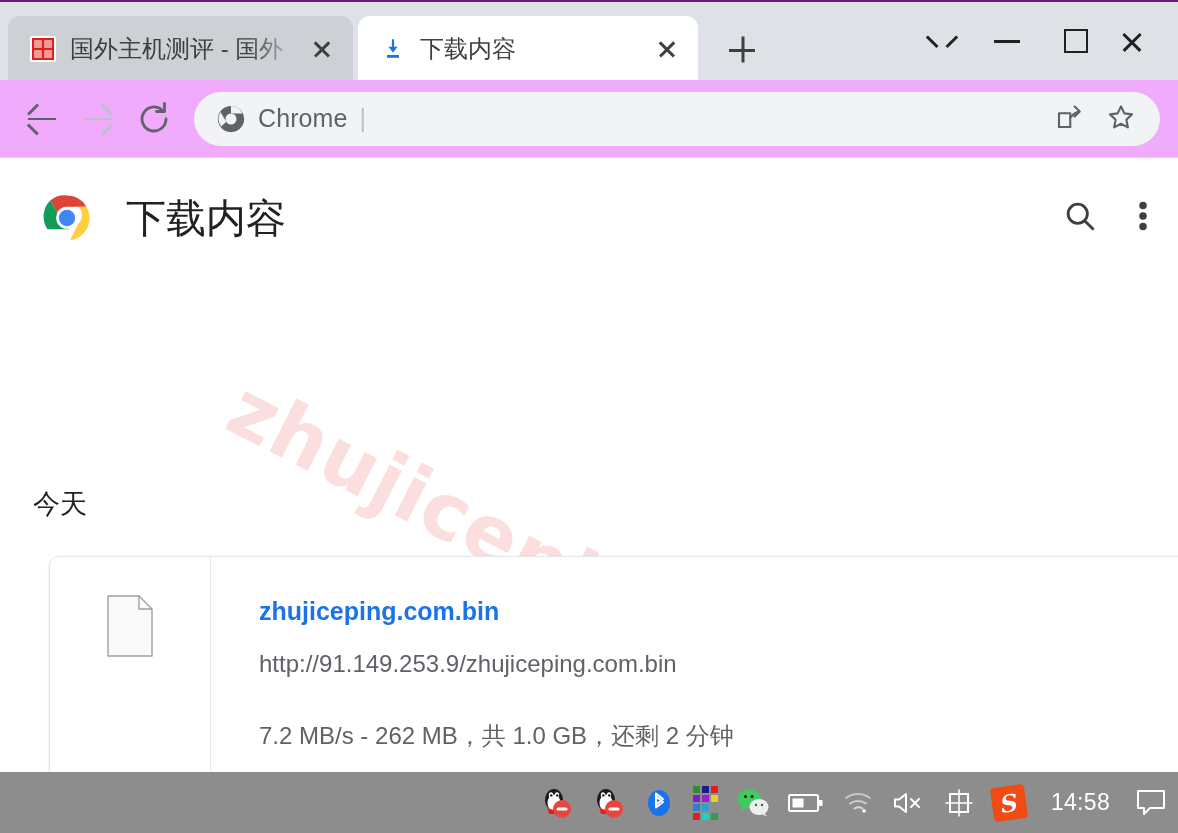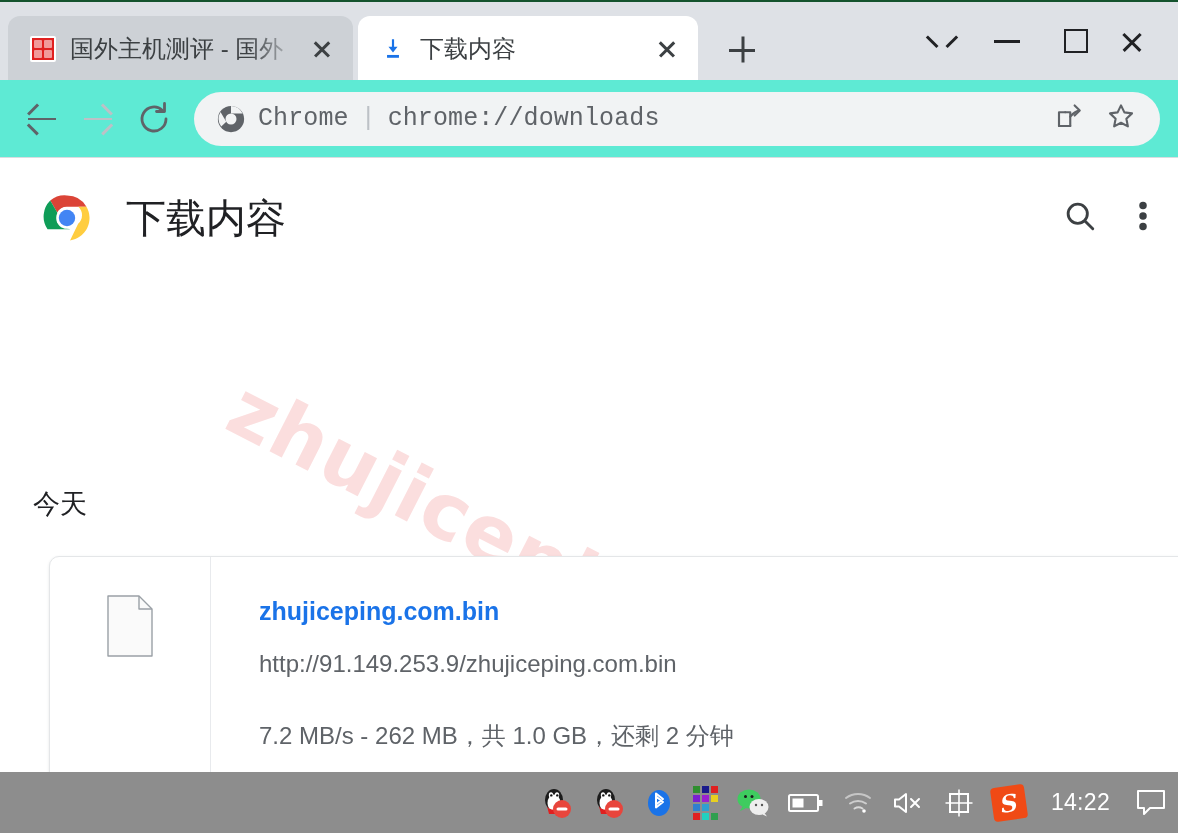--- a/index.html
+++ b/index.html
@@ -12,21 +12,21 @@
   #app { position: relative; width: 1178px; height: 833px; }
 
   
   .browser { position: absolute; left: 0; top: 0; width: 1178px; height: 772px; background: #fff; }
 
   
   .tabstrip {
     position: relative;
     height: 80px;
     background: #dee1e6;
-    border-top: 2px solid #14532d;
+    border-top: 2px solid #701a75;
   }
   .tab {
     position: absolute;
     top: 14px;
     height: 66px;
     display: flex;
     align-items: center;
     padding: 0 14px 0 22px;
   }
   .tab-inactive {
@@ -94,24 +94,23 @@
   .max-glyph { position: absolute; left: 22px; top: 27px; width: 24px; height: 24px; border: 2.6px solid #202124; }
   .close-glyph { position: absolute; left: 10px; top: 28px; width: 24px; height: 24px; }
   .close-glyph::before, .close-glyph::after {
     content: ""; position: absolute; left: 0; top: 11px; width: 24px; height: 2.6px; background: #202124;
   }
   .close-glyph::before { transform: rotate(45deg); }
   .close-glyph::after  { transform: rotate(-45deg); }
 
   
   .toolbar {
-    position: relative; height: 78px; background: #5eead4;
+    position: relative; height: 78px; background: #f0abfc;
     display: flex; align-items: center;
     border-bottom: 1px solid #dadce0;
-    font-family: Liberation Mono, monospace;
   }
   .navbtn { width: 56px; height: 56px; position: relative; flex: 0 0 56px; }
   .navbtn:first-child { margin-left: 14px; }
   .arrow { position: absolute; left: 14px; top: 19px; width: 28px; height: 18px; }
   .arrow .shaft { position: absolute; top: 8px; left: 0; width: 28px; height: 2.6px; background: #5f6368; }
   .arrow .h1, .arrow .h2 { position: absolute; width: 14px; height: 2.6px; background: #5f6368; }
   .arrow.back .h1 { left: 0; top: 3.5px; transform: rotate(-45deg); transform-origin: left center; }
   .arrow.back .h2 { left: 0; top: 13px; transform: rotate(45deg); transform-origin: left center; }
   .arrow.fwd .shaft, .arrow.fwd .h1, .arrow.fwd .h2 { background: #bdc1c6; }
   .arrow.fwd .h1 { right: 0; top: 3.5px; transform: rotate(45deg); transform-origin: right center; }
@@ -260,21 +259,20 @@
         <span class="chrome-mono">
           <svg width="30" height="30" viewBox="0 0 24 24">
             <circle cx="12" cy="12" r="10.5" fill="#5f6368"></circle>
             <circle cx="12" cy="12" r="4.4" fill="#f1f3f4"></circle>
             <path d="M12 7.6h9.3a10.5 10.5 0 0 0-9.3-6z" fill="#f1f3f4"></path>
             <path d="M8.2 14.2 3.6 6.3a10.5 10.5 0 0 0 .6 11.6z" fill="#f1f3f4"></path>
           </svg>
         </span>
         <span class="omnibox-text">Chrome</span>
         <span class="omnibox-sep">|</span>
-        <span class="omnibox-text">chrome://downloads</span>
         <span class="omni-icons">
           <span>
             <svg width="30" height="30" viewBox="0 0 24 24" fill="none" stroke="#5f6368" stroke-width="1.7" stroke-linecap="round" stroke-linejoin="round">
               <path d="M4 20V9h5"></path>
                 <path d="M13 20H4"></path>
                 <path d="M13 20V9h-4"></path>
               <path d="M13 12.5c3-3.5 5-4.5 7-4.8"></path>
                 <path d="M16.5 3.6 20.6 7.6l-4.1 4"></path>
             </svg>
           </span>
@@ -441,21 +439,21 @@
         <svg width="30" height="30" viewBox="0 0 30 30" fill="none" stroke="#fff" stroke-width="2">
           <rect x="6" y="6" width="18" height="18"></rect>
           <path d="M15 1.5v27M1.5 15h27" stroke-width="1.6"></path>
         </svg>
       </div>
 
       <div class="tray-item">
         <span class="sogou">S</span>
       </div>
 
-      <div class="tb-clock">14:22</div>
+      <div class="tb-clock">14:58</div>
 
       <div class="tray-item">
         <svg width="34" height="30" viewBox="0 0 34 30" fill="none" stroke="#fff" stroke-width="2" stroke-linejoin="round">
           <path d="M3 3h26v17h-14l-6 6v-6H3z"></path>
         </svg>
       </div>
     </div>
   </div>
 </div>
 

